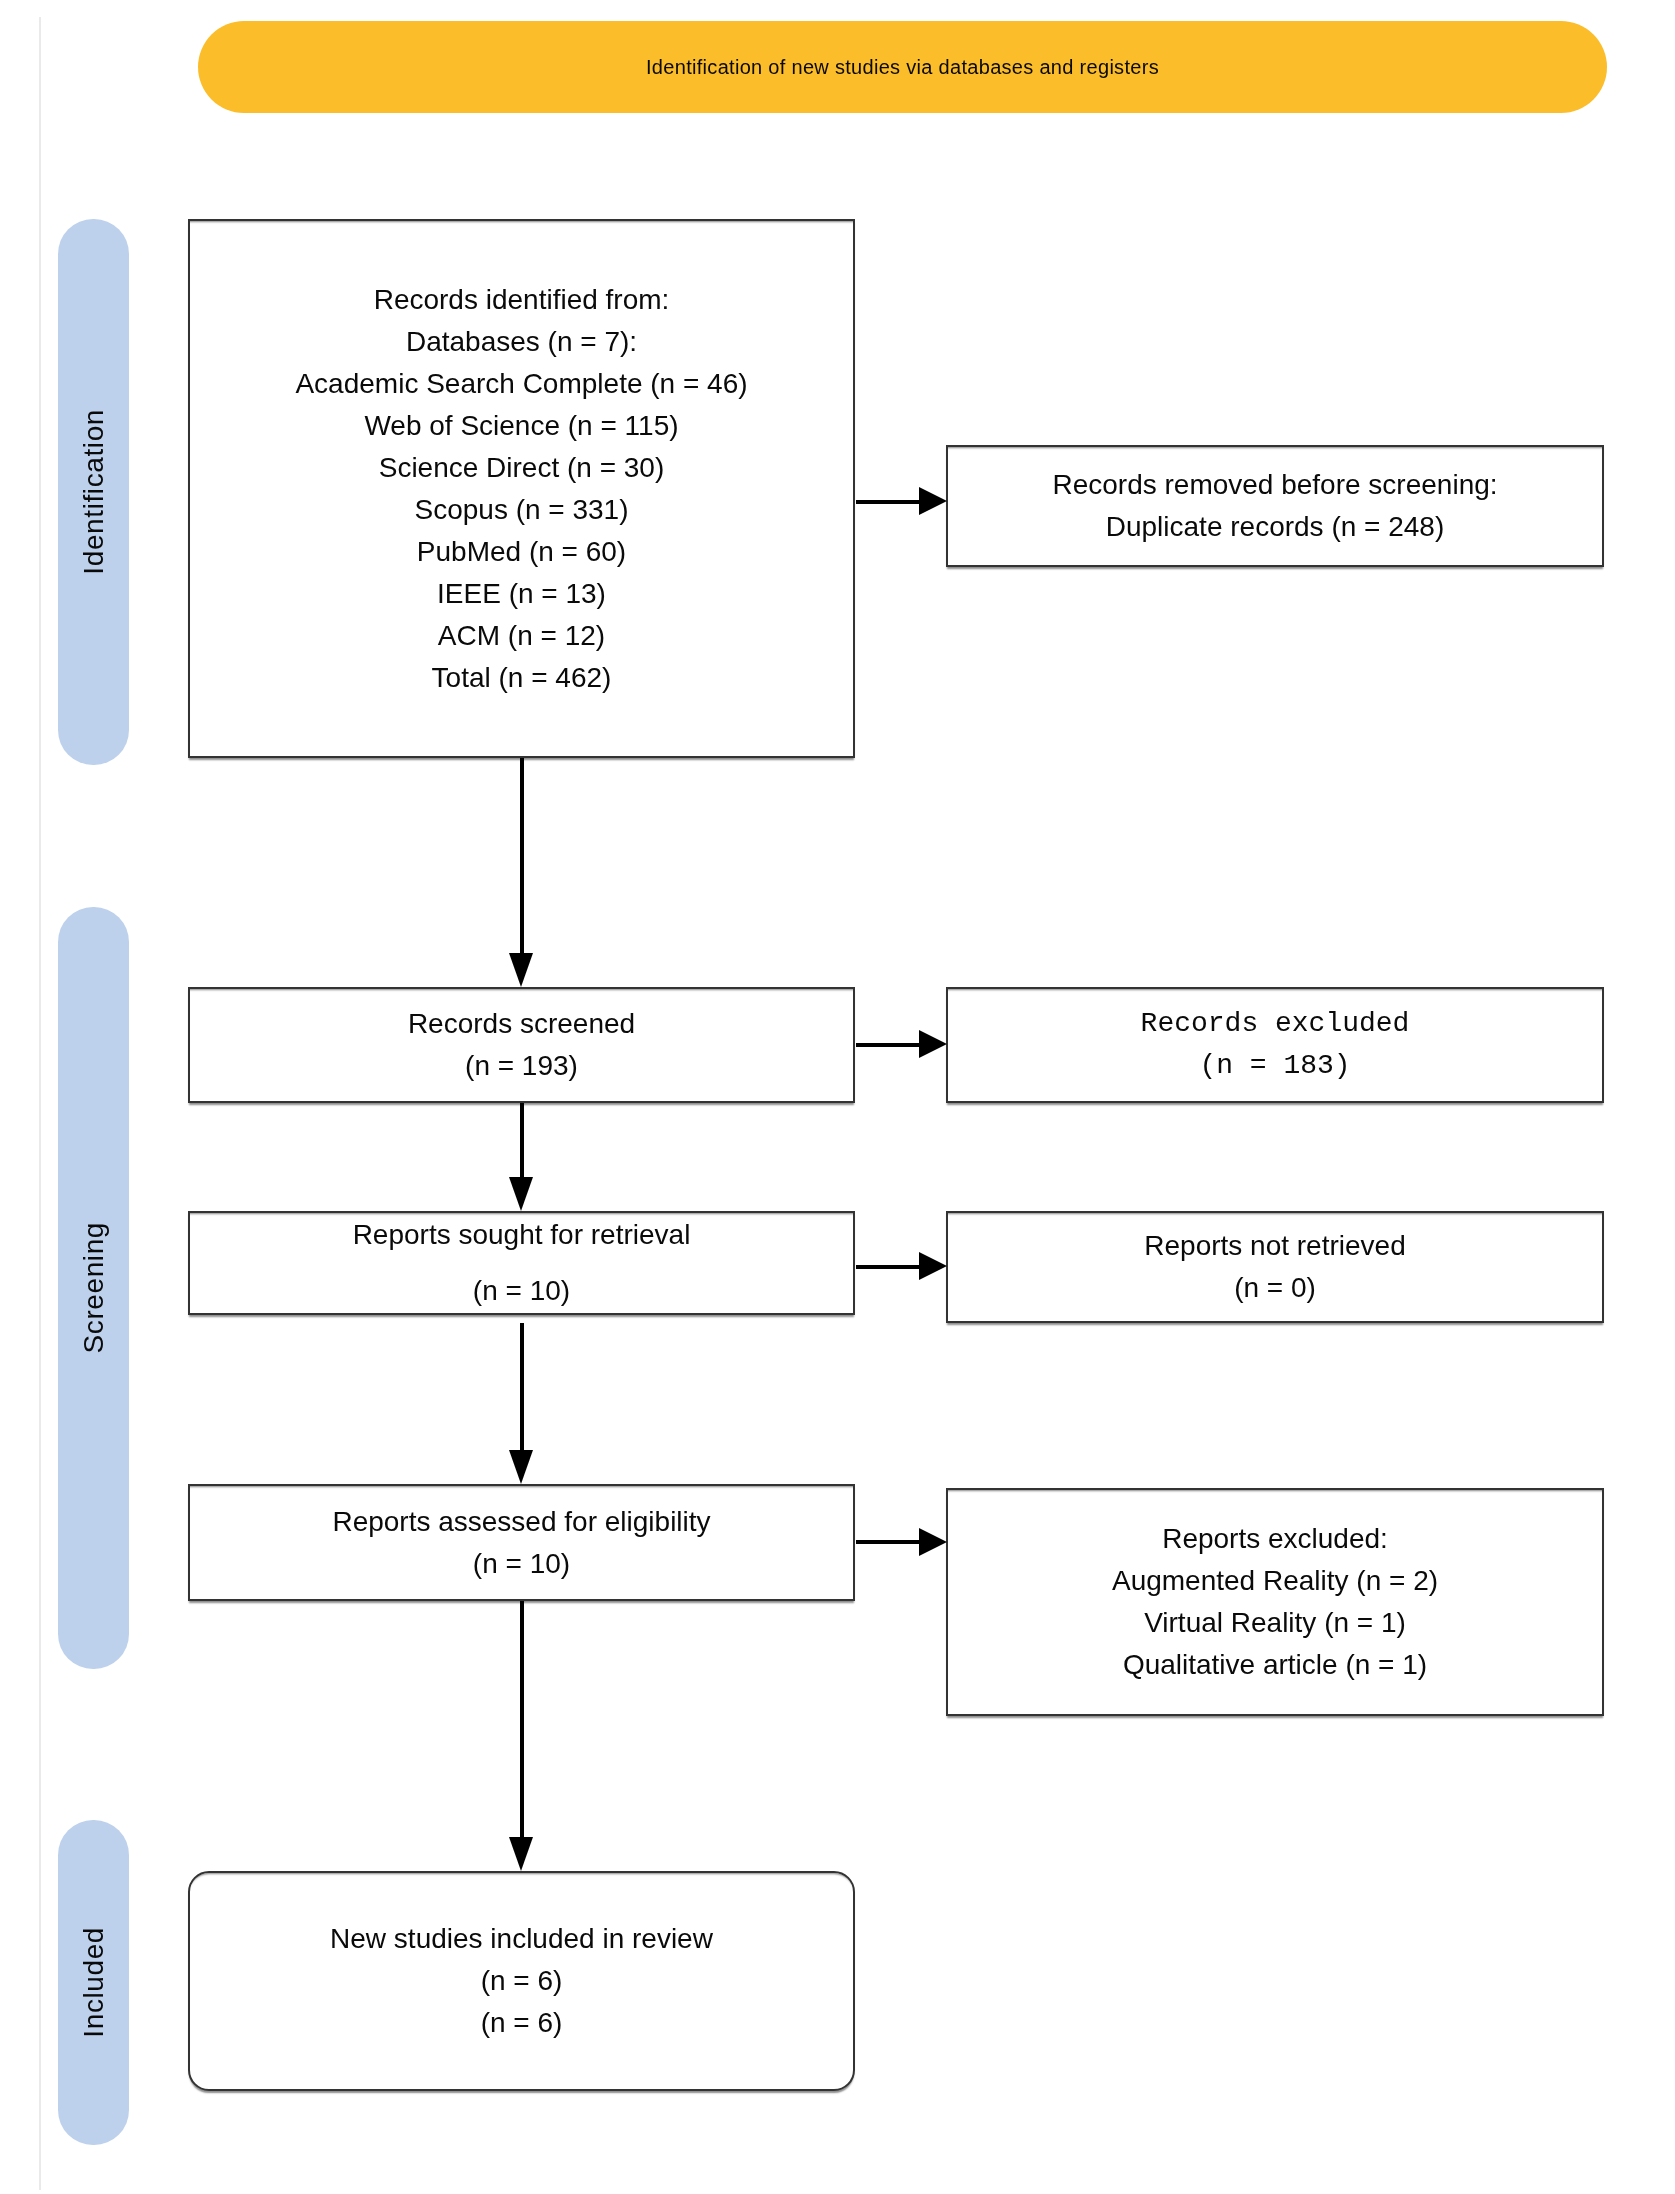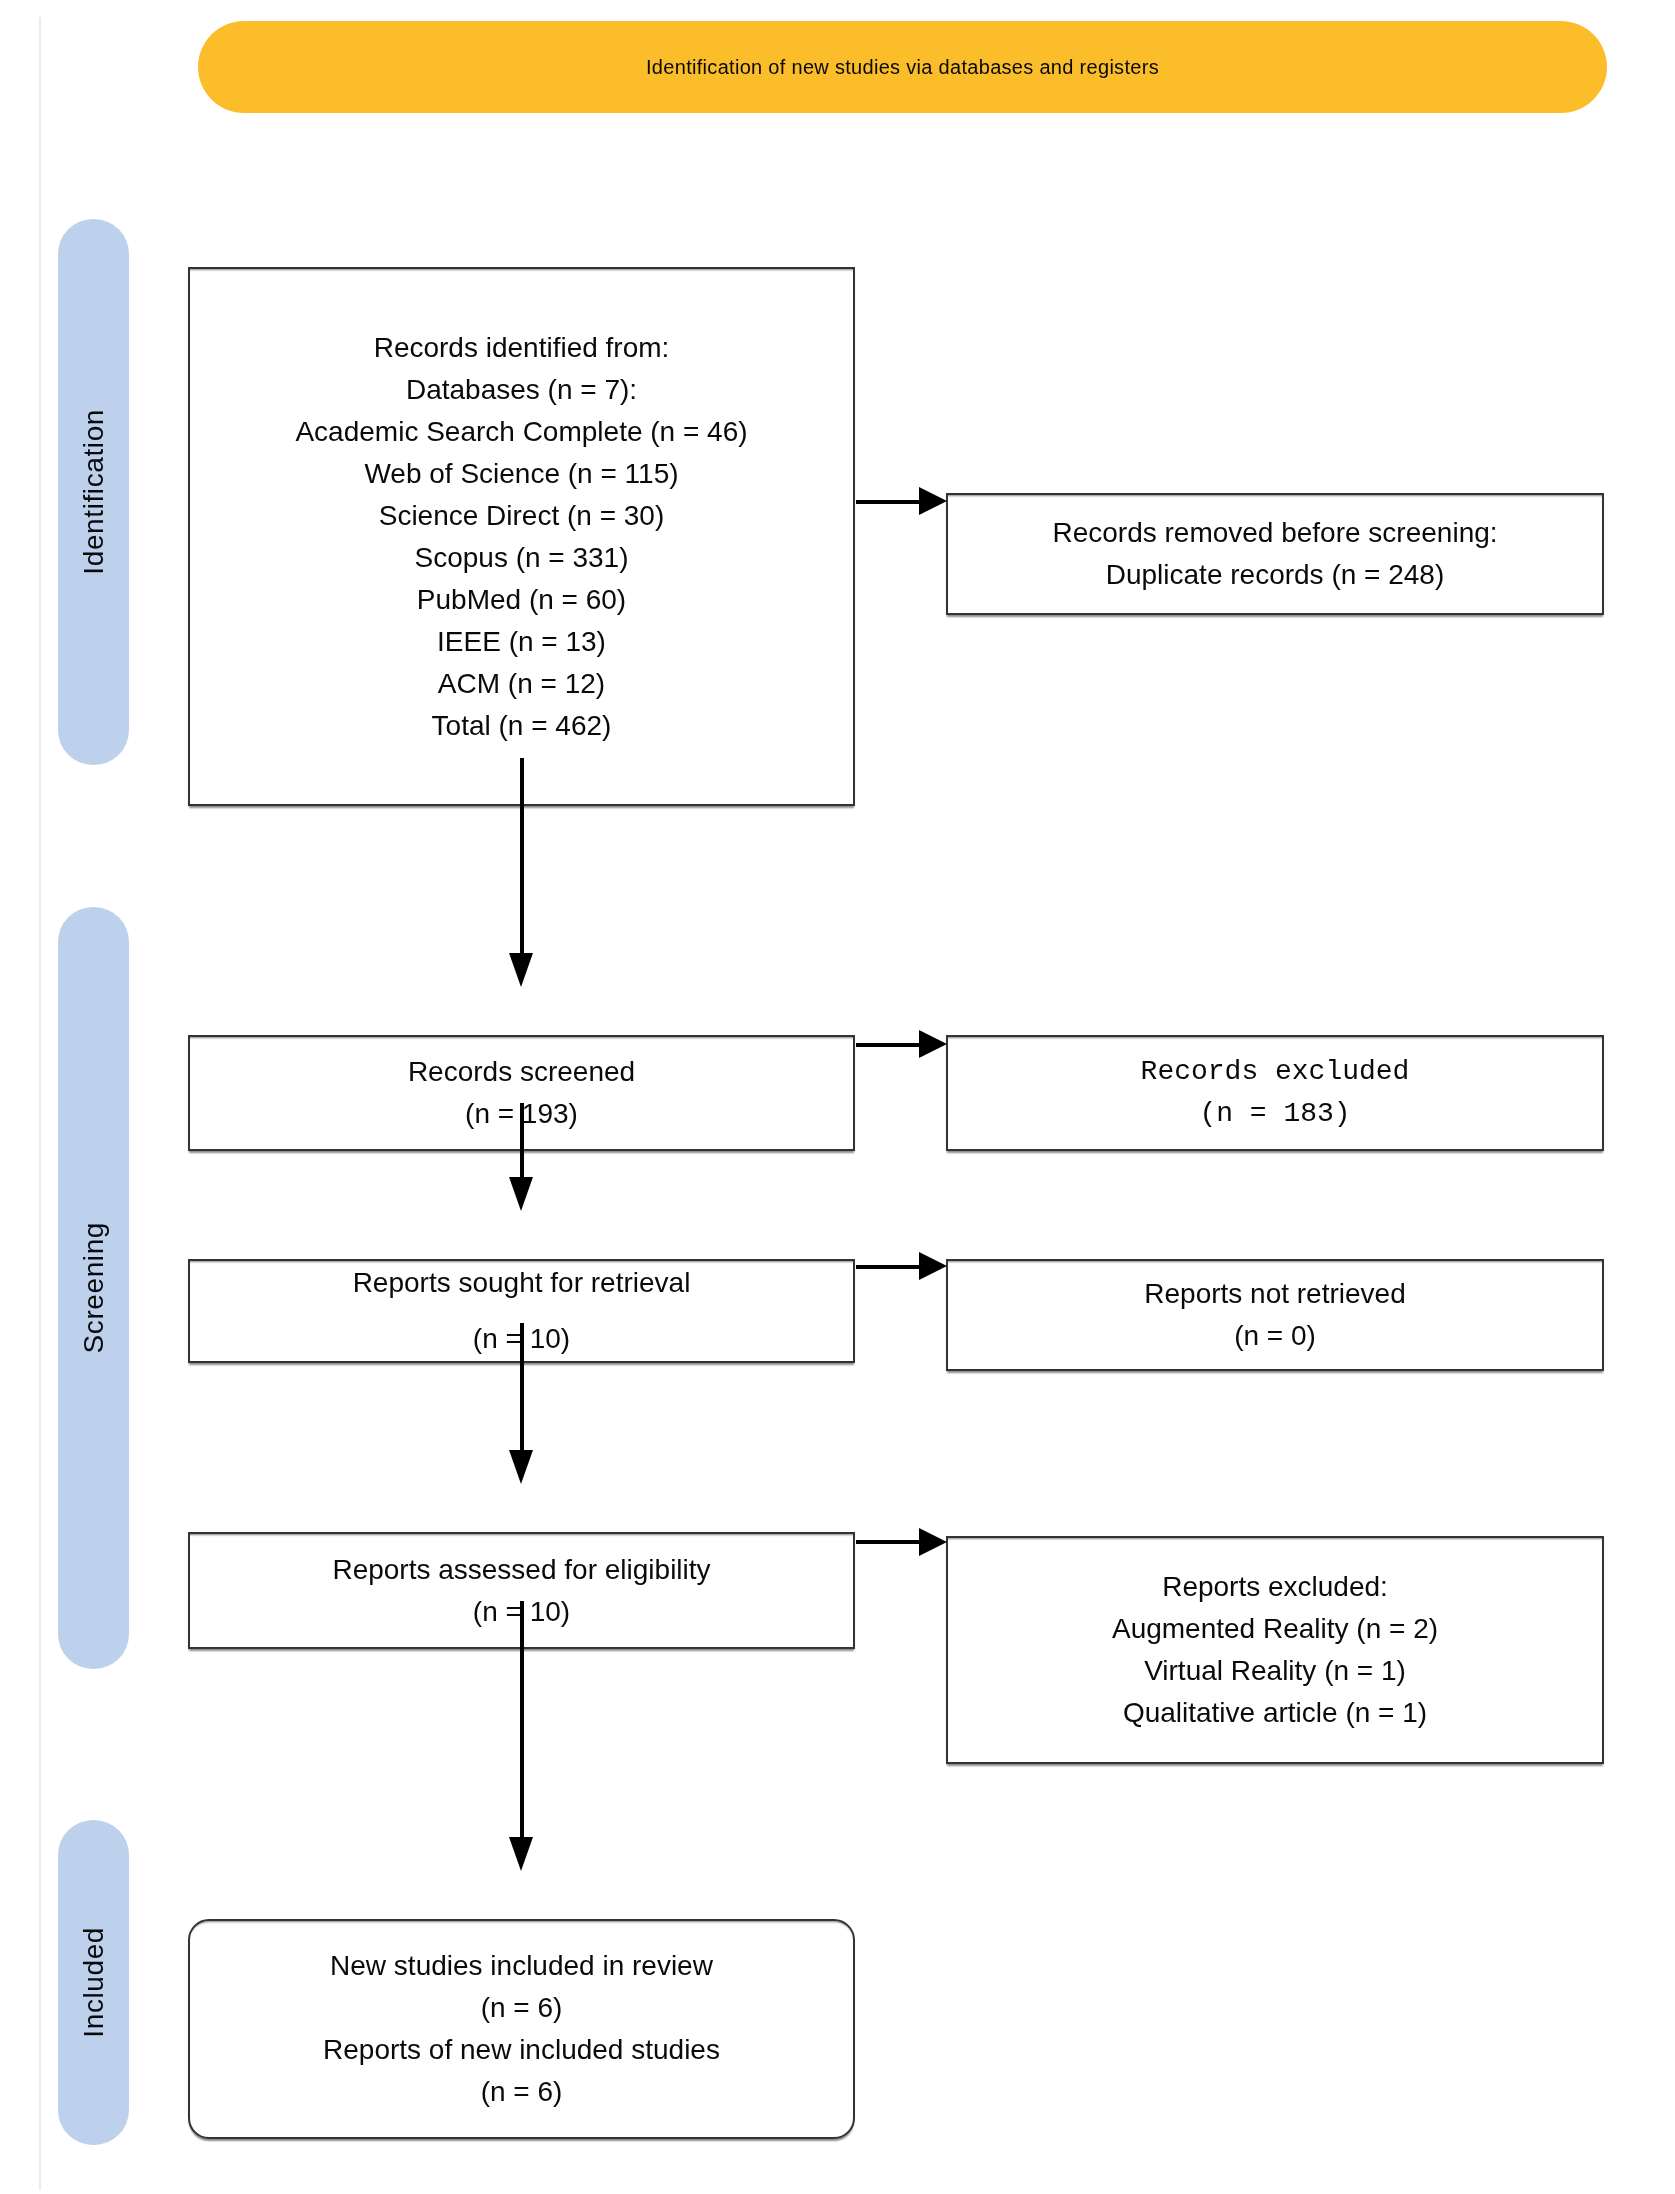--- a/index.html
+++ b/index.html
@@ -35,21 +35,21 @@
     font-size:28px;letter-spacing:0.6px;white-space:nowrap;
   }
   #stage-identification{top:219px;height:546px;}
   #stage-screening{top:907px;height:762px;}
   #stage-included{top:1820px;height:325px;}
   .box{
     position:absolute;background:#ffffff;
     border:2.9px solid var(--box-border);
     box-shadow:0 2.9px 1.7px -1.2px rgba(0,0,0,0.45), inset 0 2.9px 1.7px -1.7px rgba(0,0,0,0.40);
     display:flex;flex-direction:column;justify-content:center;align-items:center;
-    text-align:center;font-size:28px;line-height:42px;margin-top:48px;
+    text-align:center;font-size:28px;line-height:42px;
   }
   .col-left{left:188px;width:667px;}
   .col-right{left:946px;width:658px;}
   #box-identified{top:219px;height:539px;}
   #box-removed{top:445px;height:122px;}
   #box-screened{top:987px;height:116px;}
   #box-excluded-records{top:987px;height:116px;font-family:Liberation Mono, monospace;}
   #box-sought{top:1211px;height:104px;gap:14px;}
   #box-not-retrieved{top:1211px;height:112px;}
   #box-assessed{top:1484px;height:117px;}
@@ -137,21 +137,20 @@
 <div class="box col-right" id="box-excluded-reports">
   <div>Reports excluded:</div>
   <div>Augmented Reality (n = 2)</div>
   <div>Virtual Reality (n = 1)</div>
   <div>Qualitative article (n = 1)</div>
 </div>
 
 <div class="box col-left" id="box-included">
   <div>New studies included in review</div>
   <div>(n = 6)</div>
-  <div>Reports of new included studies</div>
   <div>(n = 6)</div>
 </div>
 
 <div class="vline" id="v1"></div>
 <div class="arrow-down" id="v1h"></div>
 <div class="vline" id="v2"></div>
 <div class="arrow-down" id="v2h"></div>
 <div class="vline" id="v3"></div>
 <div class="arrow-down" id="v3h"></div>
 <div class="vline" id="v4"></div>

